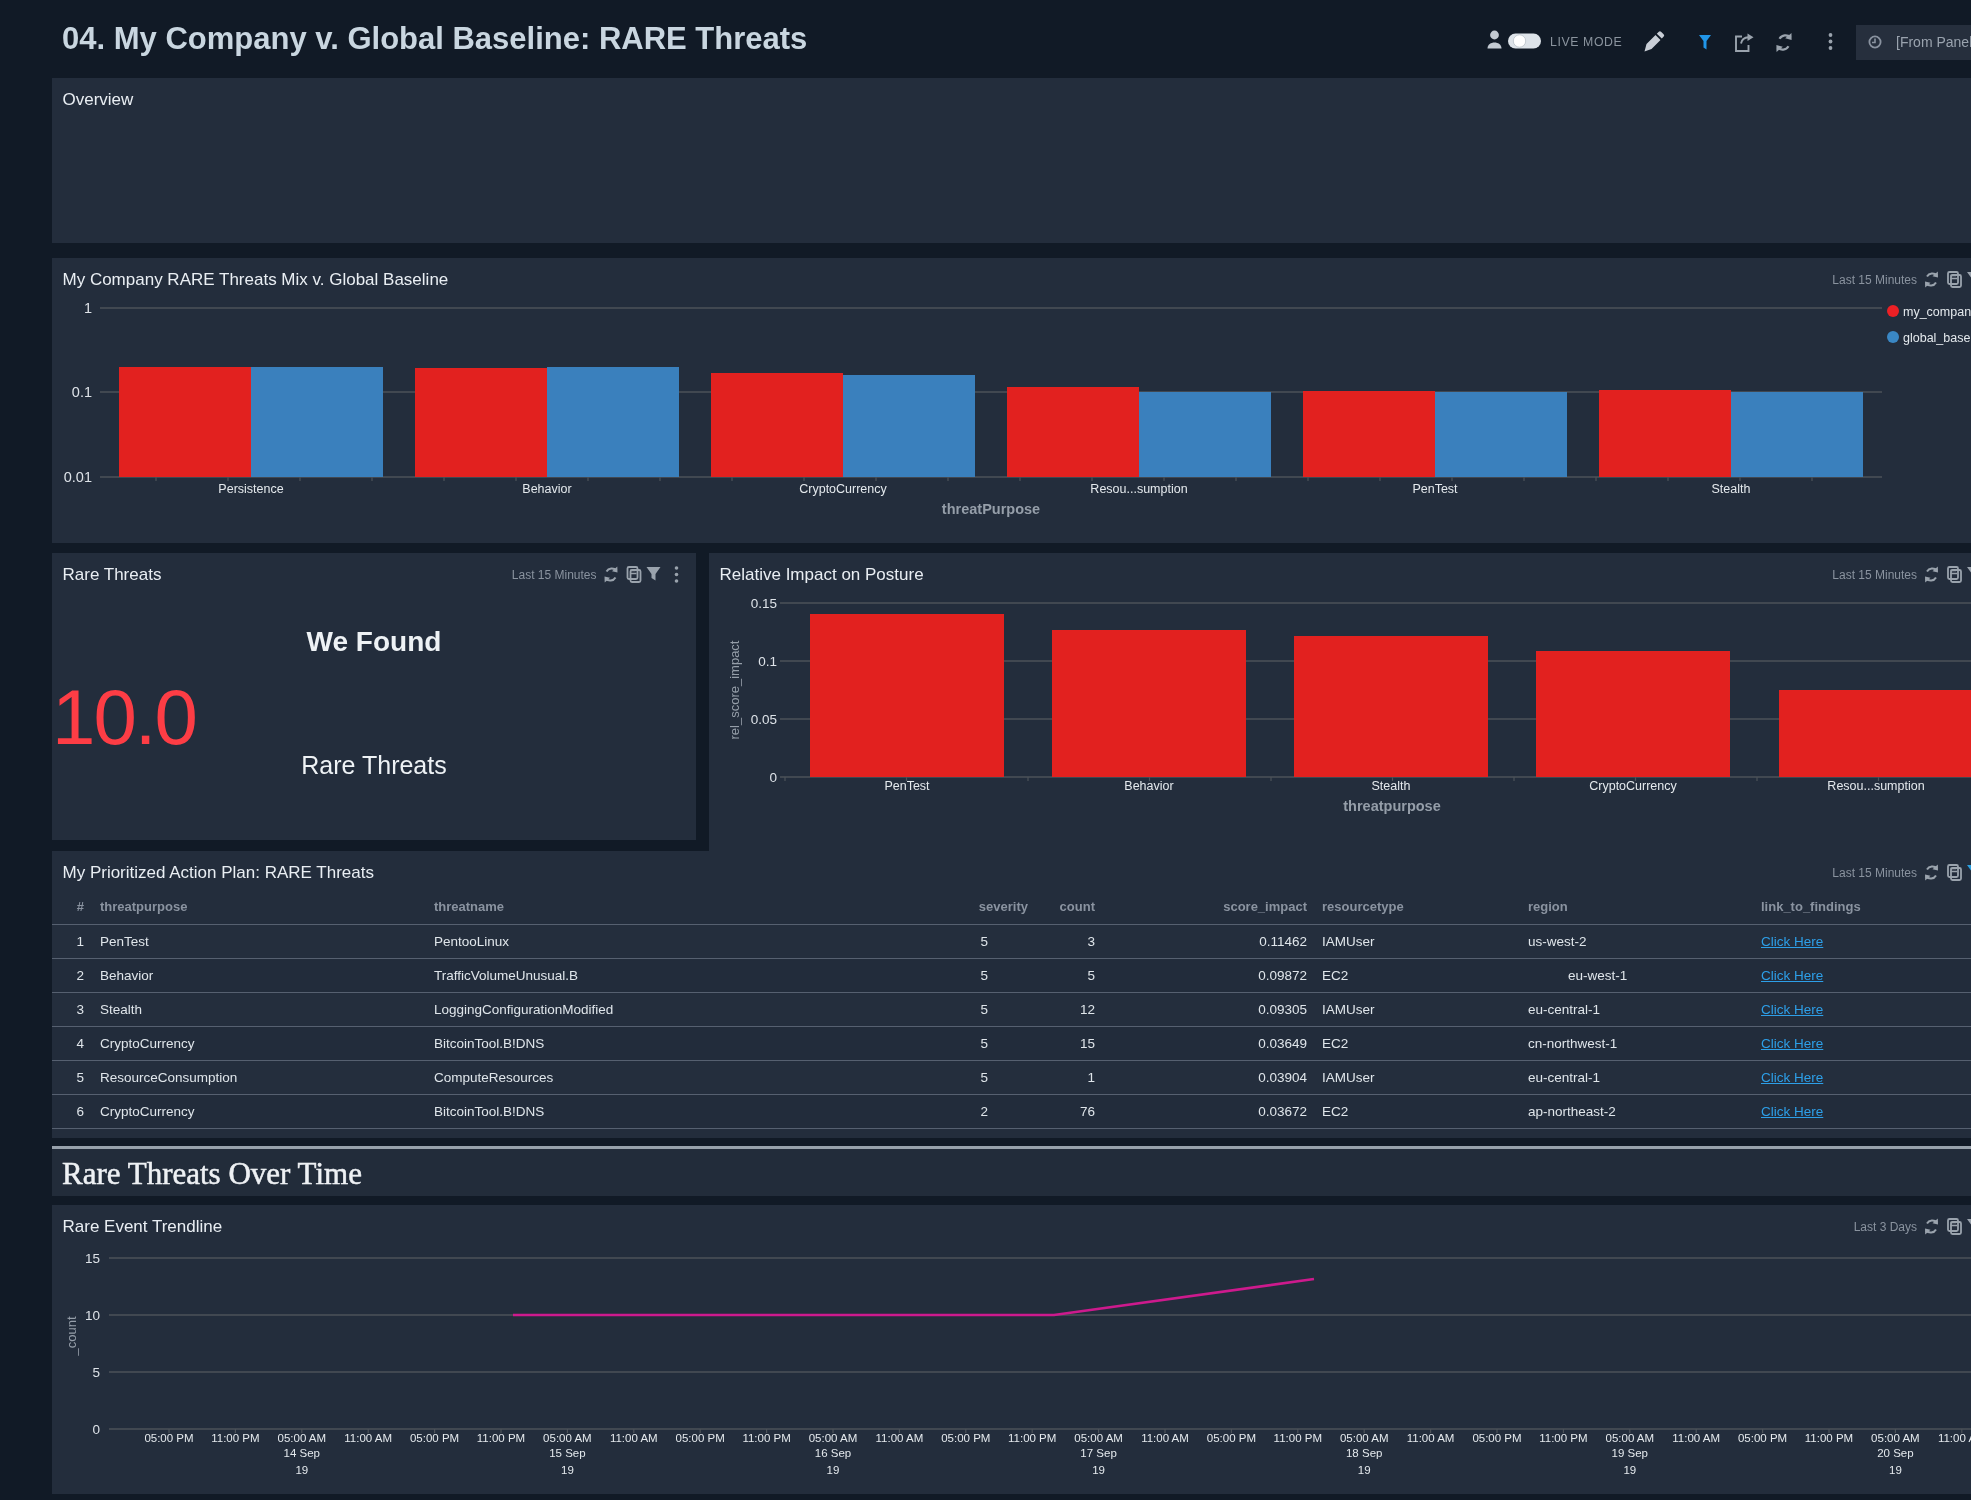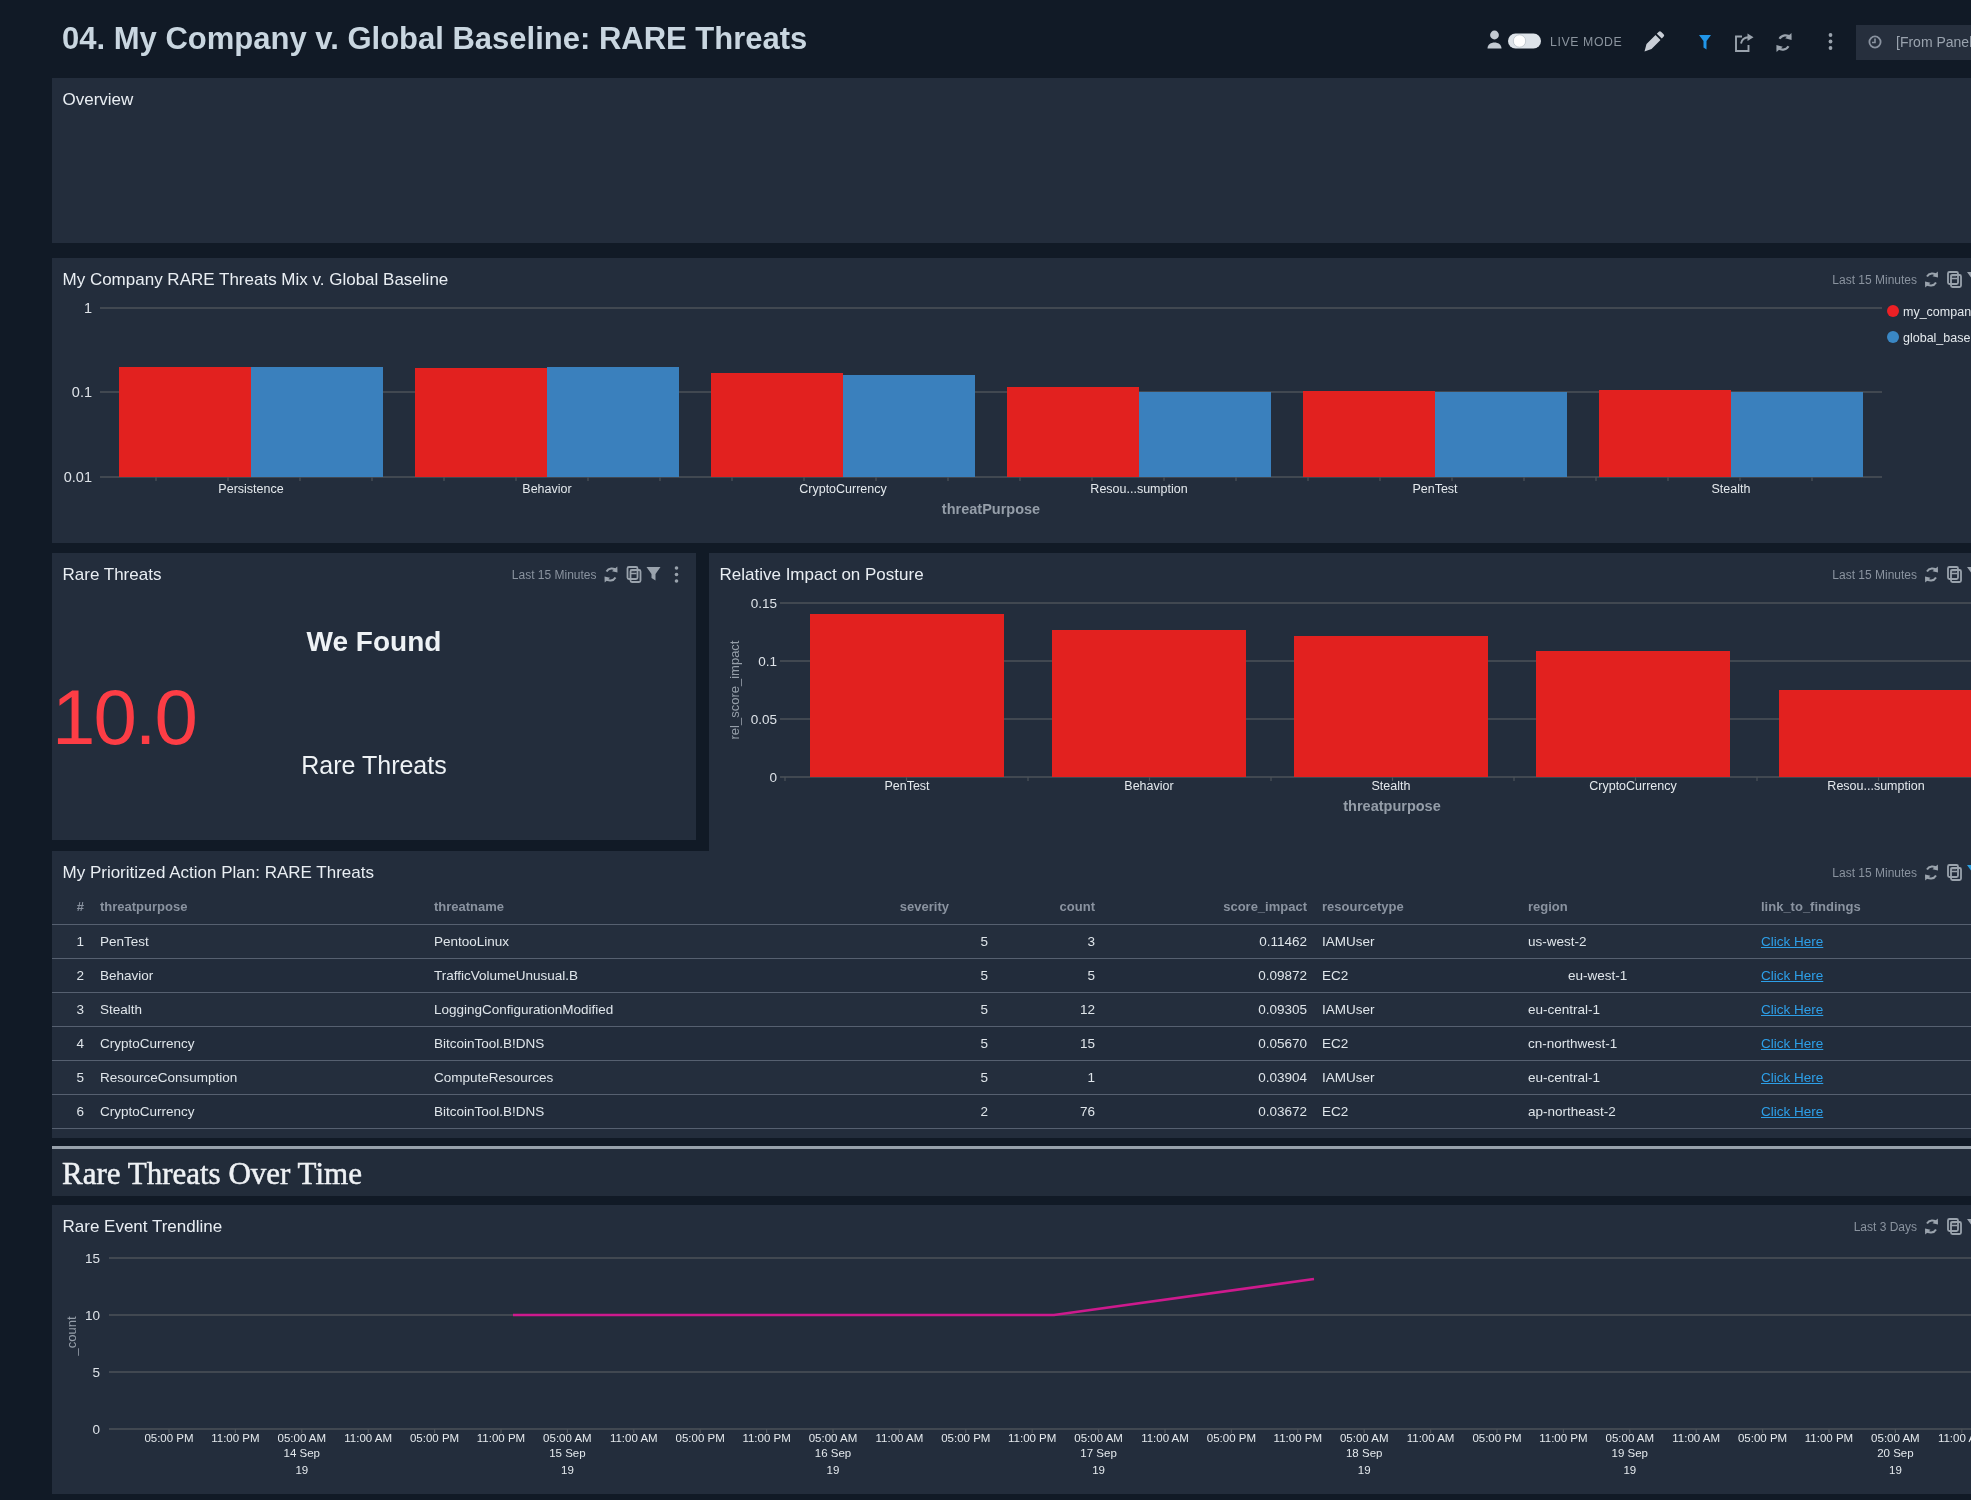--- a/index.html
+++ b/index.html
@@ -255,21 +255,21 @@
 
   <div class="panel" style="left:8px; top:851px; width:1955px; height:287px;">
     <div class="ptitle">My Prioritized Action Plan: RARE Threats</div>
     <div class="abs" style="left:0; top:43px; width:1955px; height:27px; font-size:13px; font-weight:bold; color:#8a93a0;">
 <span class="abs" style="right:1923px; top:5px;">#</span>
 <span class="abs" style="left:48px; top:5px;">threatpurpose</span>
 <span class="abs" style="left:382px; top:5px;">threatname</span>
 <span class="abs" style="left:1270px; top:5px;">resourcetype</span>
 <span class="abs" style="left:1476px; top:5px;">region</span>
 <span class="abs" style="left:1709px; top:5px;">link_to_findings</span>
-<span class="abs" style="right:1058px; top:5px;">severity</span>
+<span class="abs" style="right:979px; top:5px;">severity</span>
 <span class="abs" style="right:912px; top:5px;">count</span>
 <span class="abs" style="right:700px; top:5px;">score_impact</span>
 </div>
 <div class="abs" style="left:0; top:73px; width:1955px; height:34px; background:#242e3d; border-top:1px solid #566070; font-size:13.5px; color:#dfe5ea;">
 <span class="abs" style="right:1923px; top:9px;">1</span>
 <span class="abs" style="left:48px; top:9px;">PenTest</span>
 <span class="abs" style="left:382px; top:9px;">PentooLinux</span>
 <span class="abs" style="right:1019px; top:9px;">5</span>
 <span class="abs" style="right:912px; top:9px;">3</span>
 <span class="abs" style="right:700px; top:9px;">0.11462</span>
@@ -298,21 +298,21 @@
 <span class="abs" style="left:1270px; top:9px;">IAMUser</span>
 <span class="abs" style="left:1476px; top:9px;">eu-central-1</span>
 <span class="abs" style="left:1709px; top:9px; color:#2d9fe8; text-decoration:underline;">Click Here</span>
 </div>
 <div class="abs" style="left:0; top:175px; width:1955px; height:34px; background:#222c3b; border-top:1px solid #566070; font-size:13.5px; color:#dfe5ea;">
 <span class="abs" style="right:1923px; top:9px;">4</span>
 <span class="abs" style="left:48px; top:9px;">CryptoCurrency</span>
 <span class="abs" style="left:382px; top:9px;">BitcoinTool.B!DNS</span>
 <span class="abs" style="right:1019px; top:9px;">5</span>
 <span class="abs" style="right:912px; top:9px;">15</span>
-<span class="abs" style="right:700px; top:9px;">0.05670</span>
+<span class="abs" style="right:700px; top:9px;">0.03649</span>
 <span class="abs" style="left:1270px; top:9px;">EC2</span>
 <span class="abs" style="left:1476px; top:9px;">cn-northwest-1</span>
 <span class="abs" style="left:1709px; top:9px; color:#2d9fe8; text-decoration:underline;">Click Here</span>
 </div>
 <div class="abs" style="left:0; top:209px; width:1955px; height:34px; background:#242e3d; border-top:1px solid #566070; font-size:13.5px; color:#dfe5ea;">
 <span class="abs" style="right:1923px; top:9px;">5</span>
 <span class="abs" style="left:48px; top:9px;">ResourceConsumption</span>
 <span class="abs" style="left:382px; top:9px;">ComputeResources</span>
 <span class="abs" style="right:1019px; top:9px;">5</span>
 <span class="abs" style="right:912px; top:9px;">1</span>

